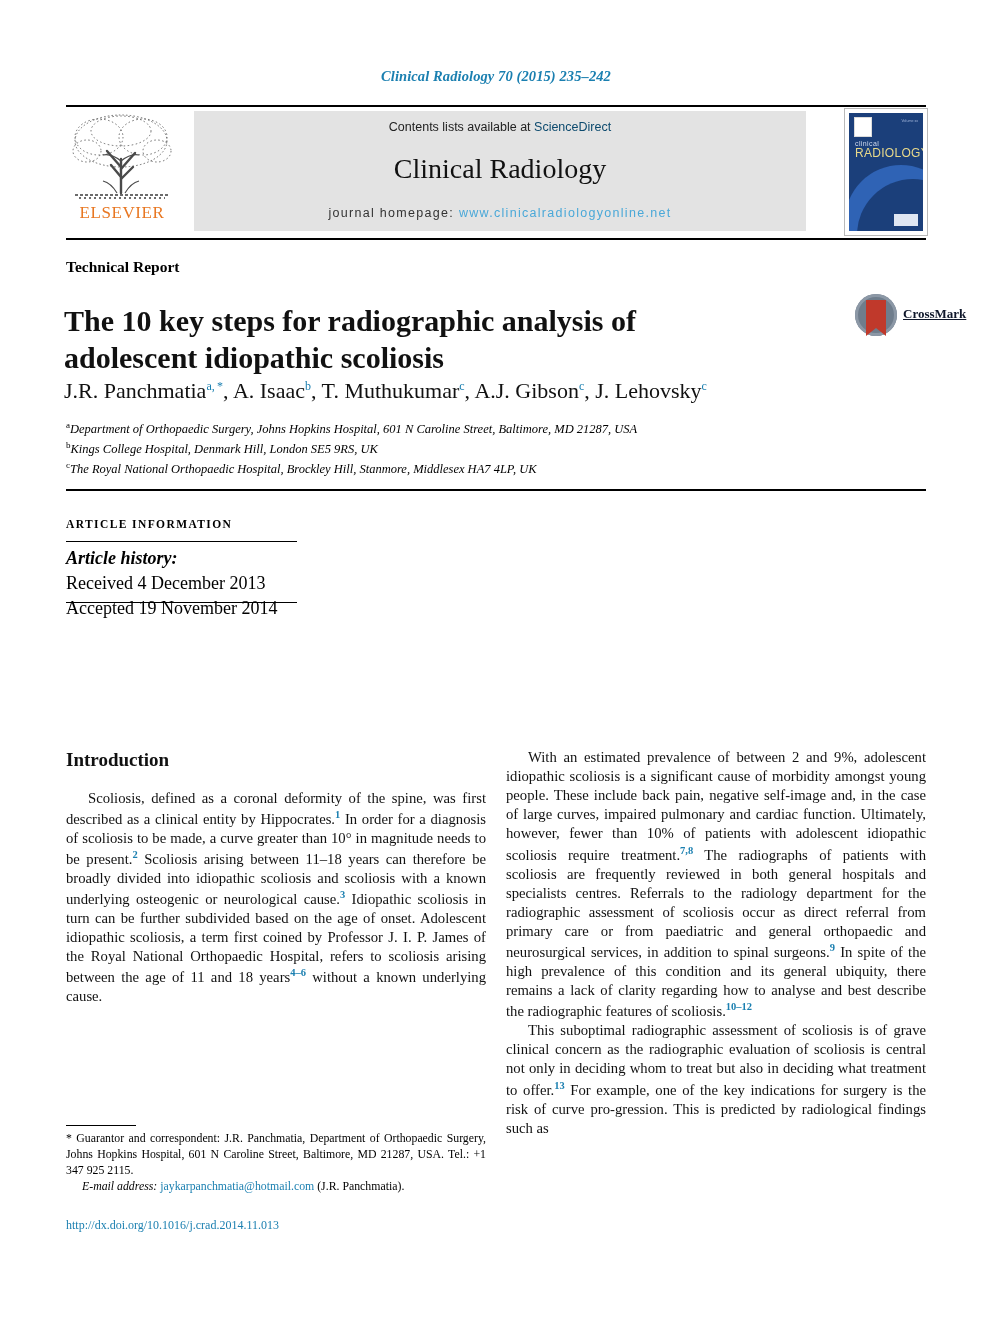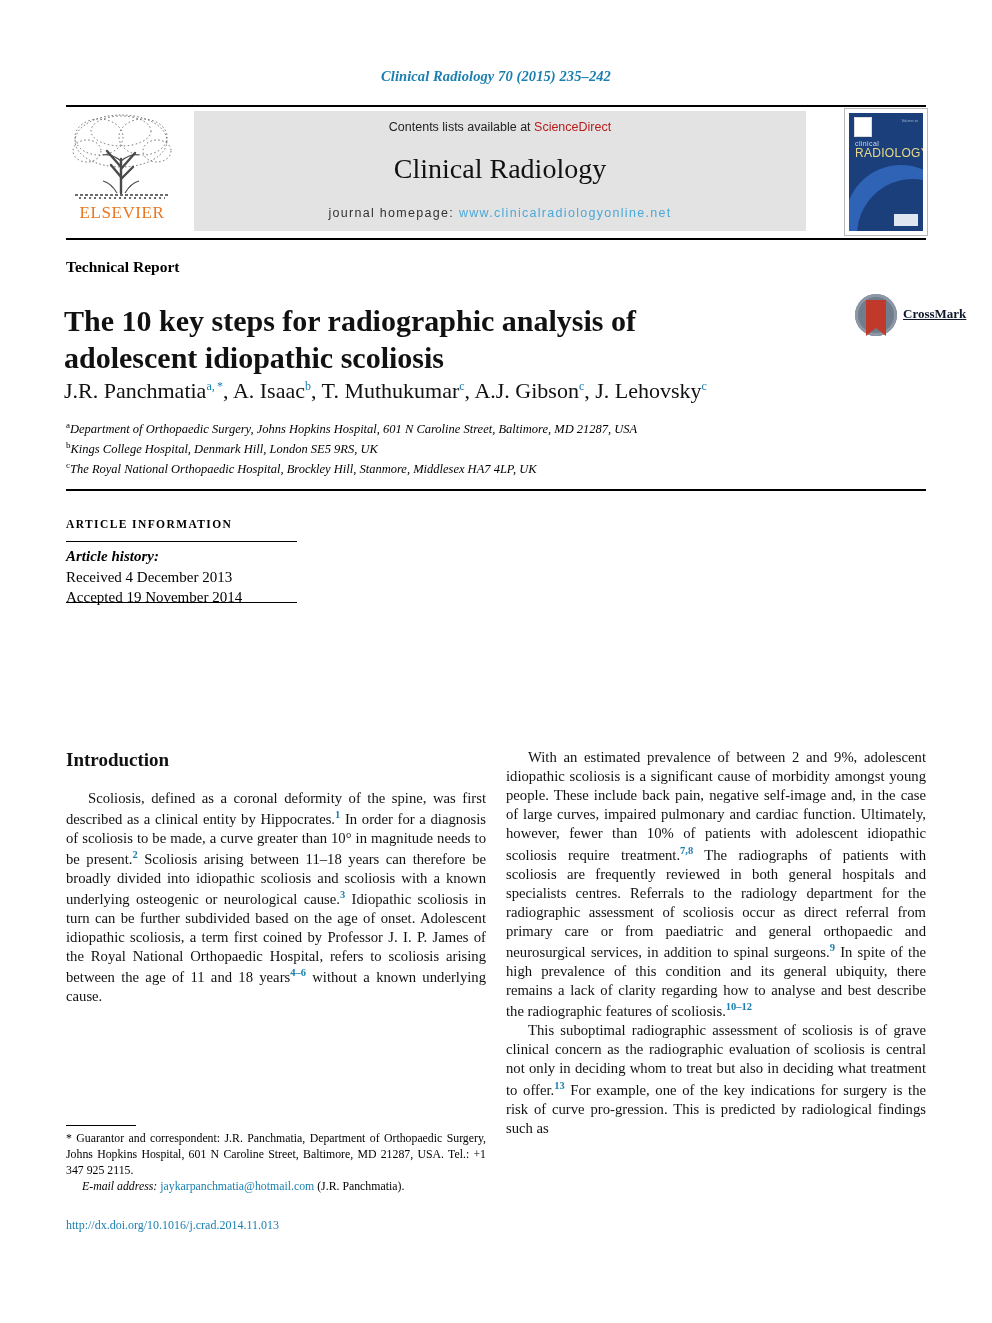--- a/index.html
+++ b/index.html
@@ -82,21 +82,21 @@
   .contents-line {
     position: absolute;
     left: 0; top: 9px;
     width: 612px;
     text-align: center;
     font-family: "Liberation Sans", sans-serif;
     font-size: 12.5px;
     color: #222;
   }
   .contents-line .sd {
-    color: #b91c1c;
+    color: #0c4a6e;
   }
   .journal-name {
     position: absolute;
     left: 0; top: 42px;
     width: 612px;
     text-align: center;
     font-family: "Liberation Serif", serif;
     font-size: 28px;
     color: #111;
   }
@@ -295,21 +295,21 @@
     position: absolute;
     left: 66px; top: 541px;
     width: 231px;
     border-top: 1.6px solid #000;
   }
   .artinfo-body {
     position: absolute;
     left: 66px; top: 546px;
     width: 260px;
     font-family: "Liberation Serif", serif;
-    font-size: 15px;
+    font-size: 18px;
     line-height: 1.38;
   }
   .artinfo-body .ah {
     font-style: italic;
     font-weight: bold;
   }
   .artinfo-rule-bottom {
     position: absolute;
     left: 66px; top: 602px;
     width: 231px;

